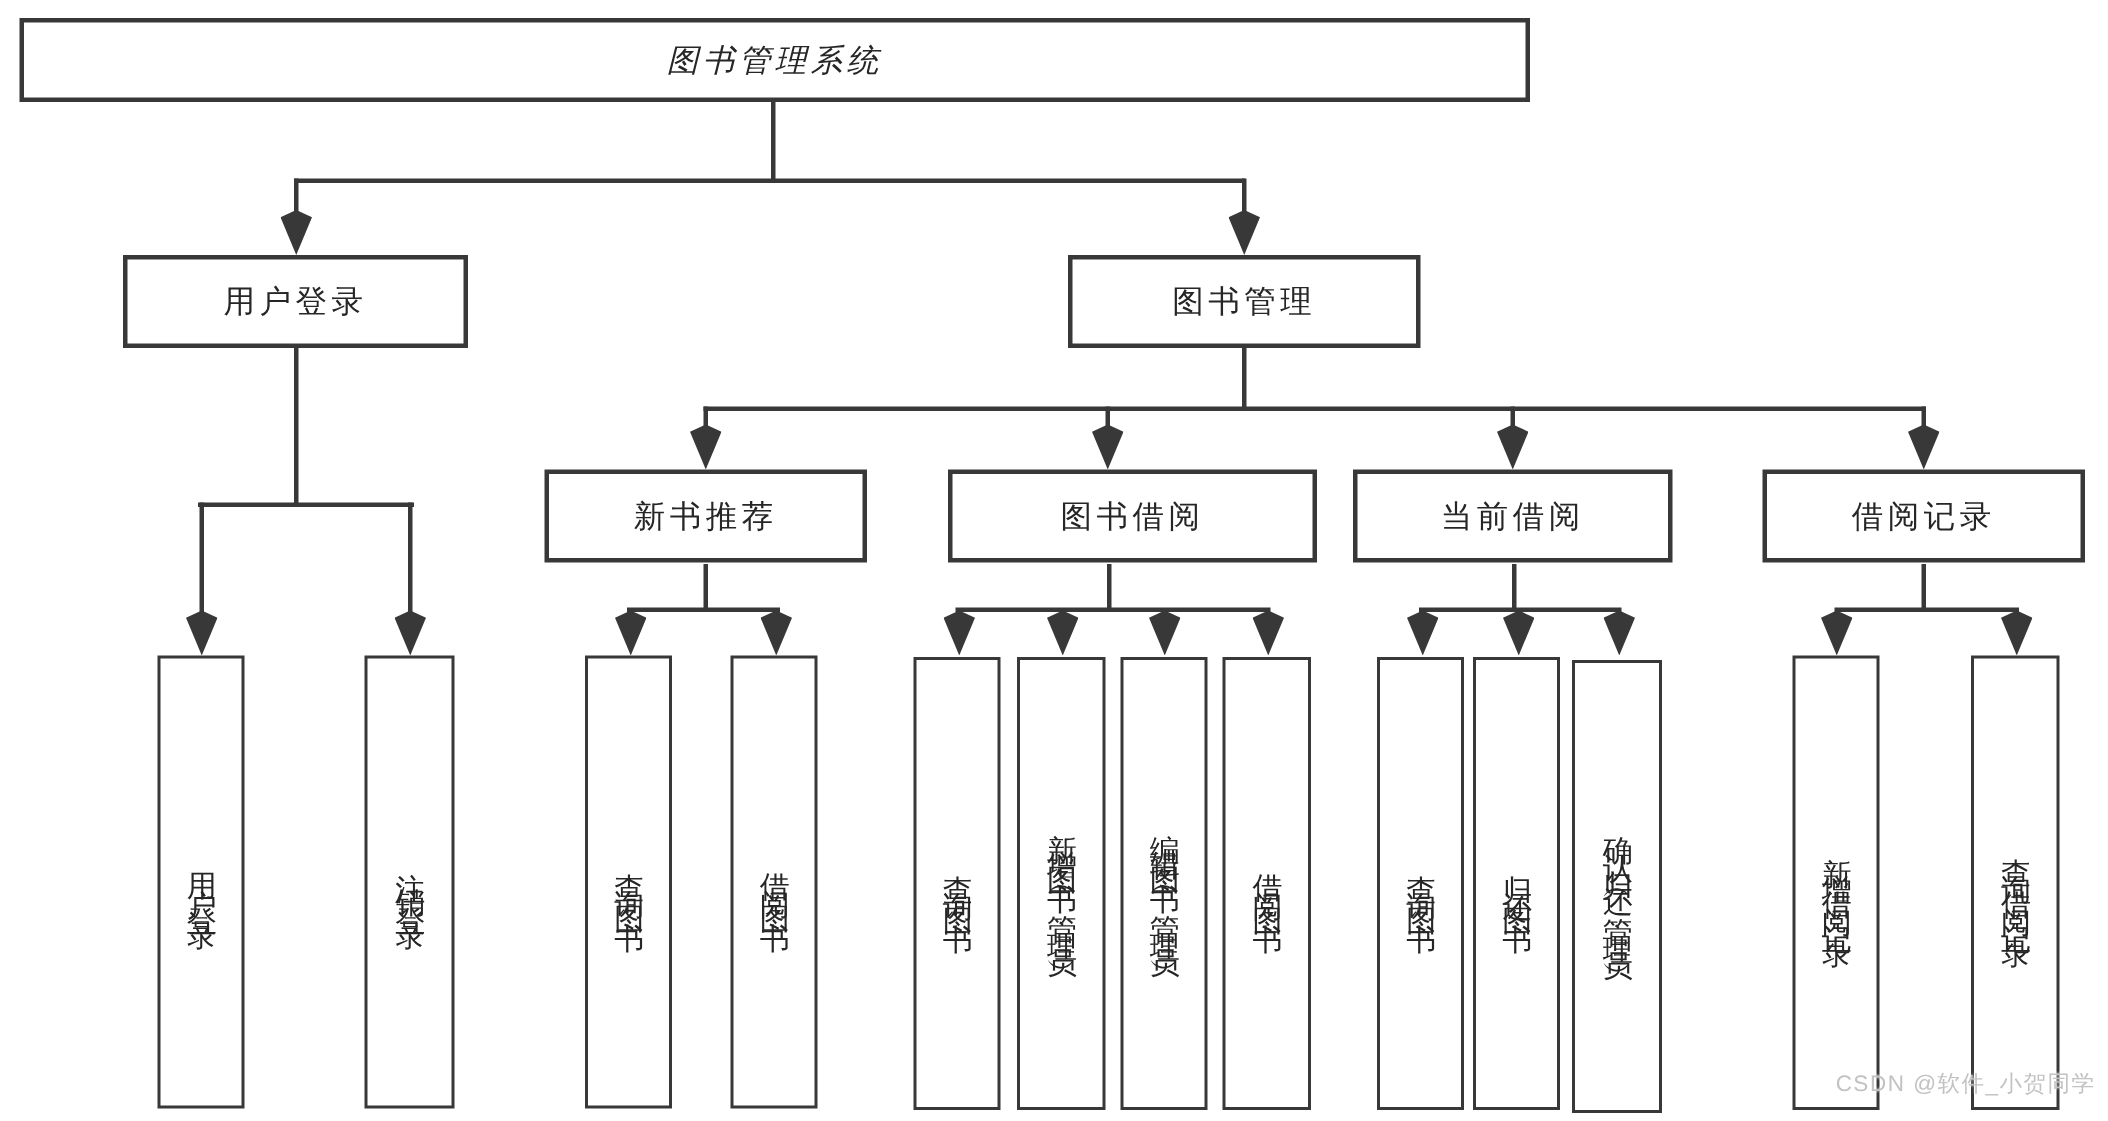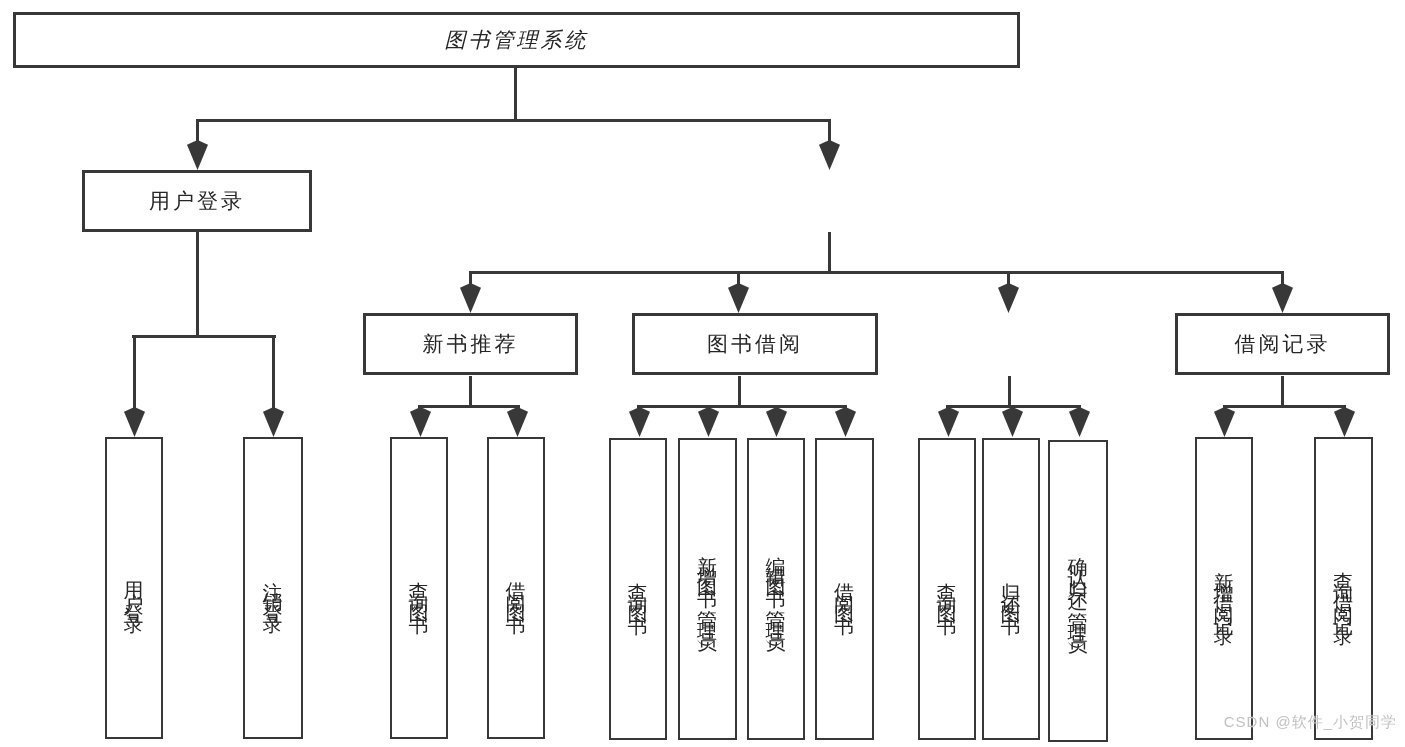--- a/index.html
+++ b/index.html
@@ -82,26 +82,32 @@
   <div class="ah" style="left:1214px;top:407px;"></div>
   <div class="ah" style="left:1334px;top:407px;"></div>
 
   <div class="node node-h" style="left:13px;top:12px;width:1007px;height:56px;font-style:italic;">
     <span>图书管理系统</span>
   </div>
 
   <div class="node node-h" style="left:82px;top:170px;width:230px;height:62px;">
     <span>用户登录</span>
   </div>
+  <div class="node node-h" style="left:712px;top:170px;width:235px;height:62px;">
+    <span>图书管理</span>
+  </div>
 
   <div class="node node-h" style="left:363px;top:313px;width:215px;height:62px;">
     <span>新书推荐</span>
   </div>
   <div class="node node-h" style="left:632px;top:313px;width:246px;height:62px;">
     <span>图书借阅</span>
+  </div>
+  <div class="node node-h" style="left:902px;top:313px;width:213px;height:62px;">
+    <span>当前借阅</span>
   </div>
   <div class="node node-h" style="left:1175px;top:313px;width:215px;height:62px;">
     <span>借阅记录</span>
   </div>
 
   <div class="node node-v" style="left:105px;top:437px;width:58px;height:302px;">
     <span>用户登录</span>
   </div>
   <div class="node node-v" style="left:243px;top:437px;width:60px;height:302px;">
     <span>注销登录</span>

